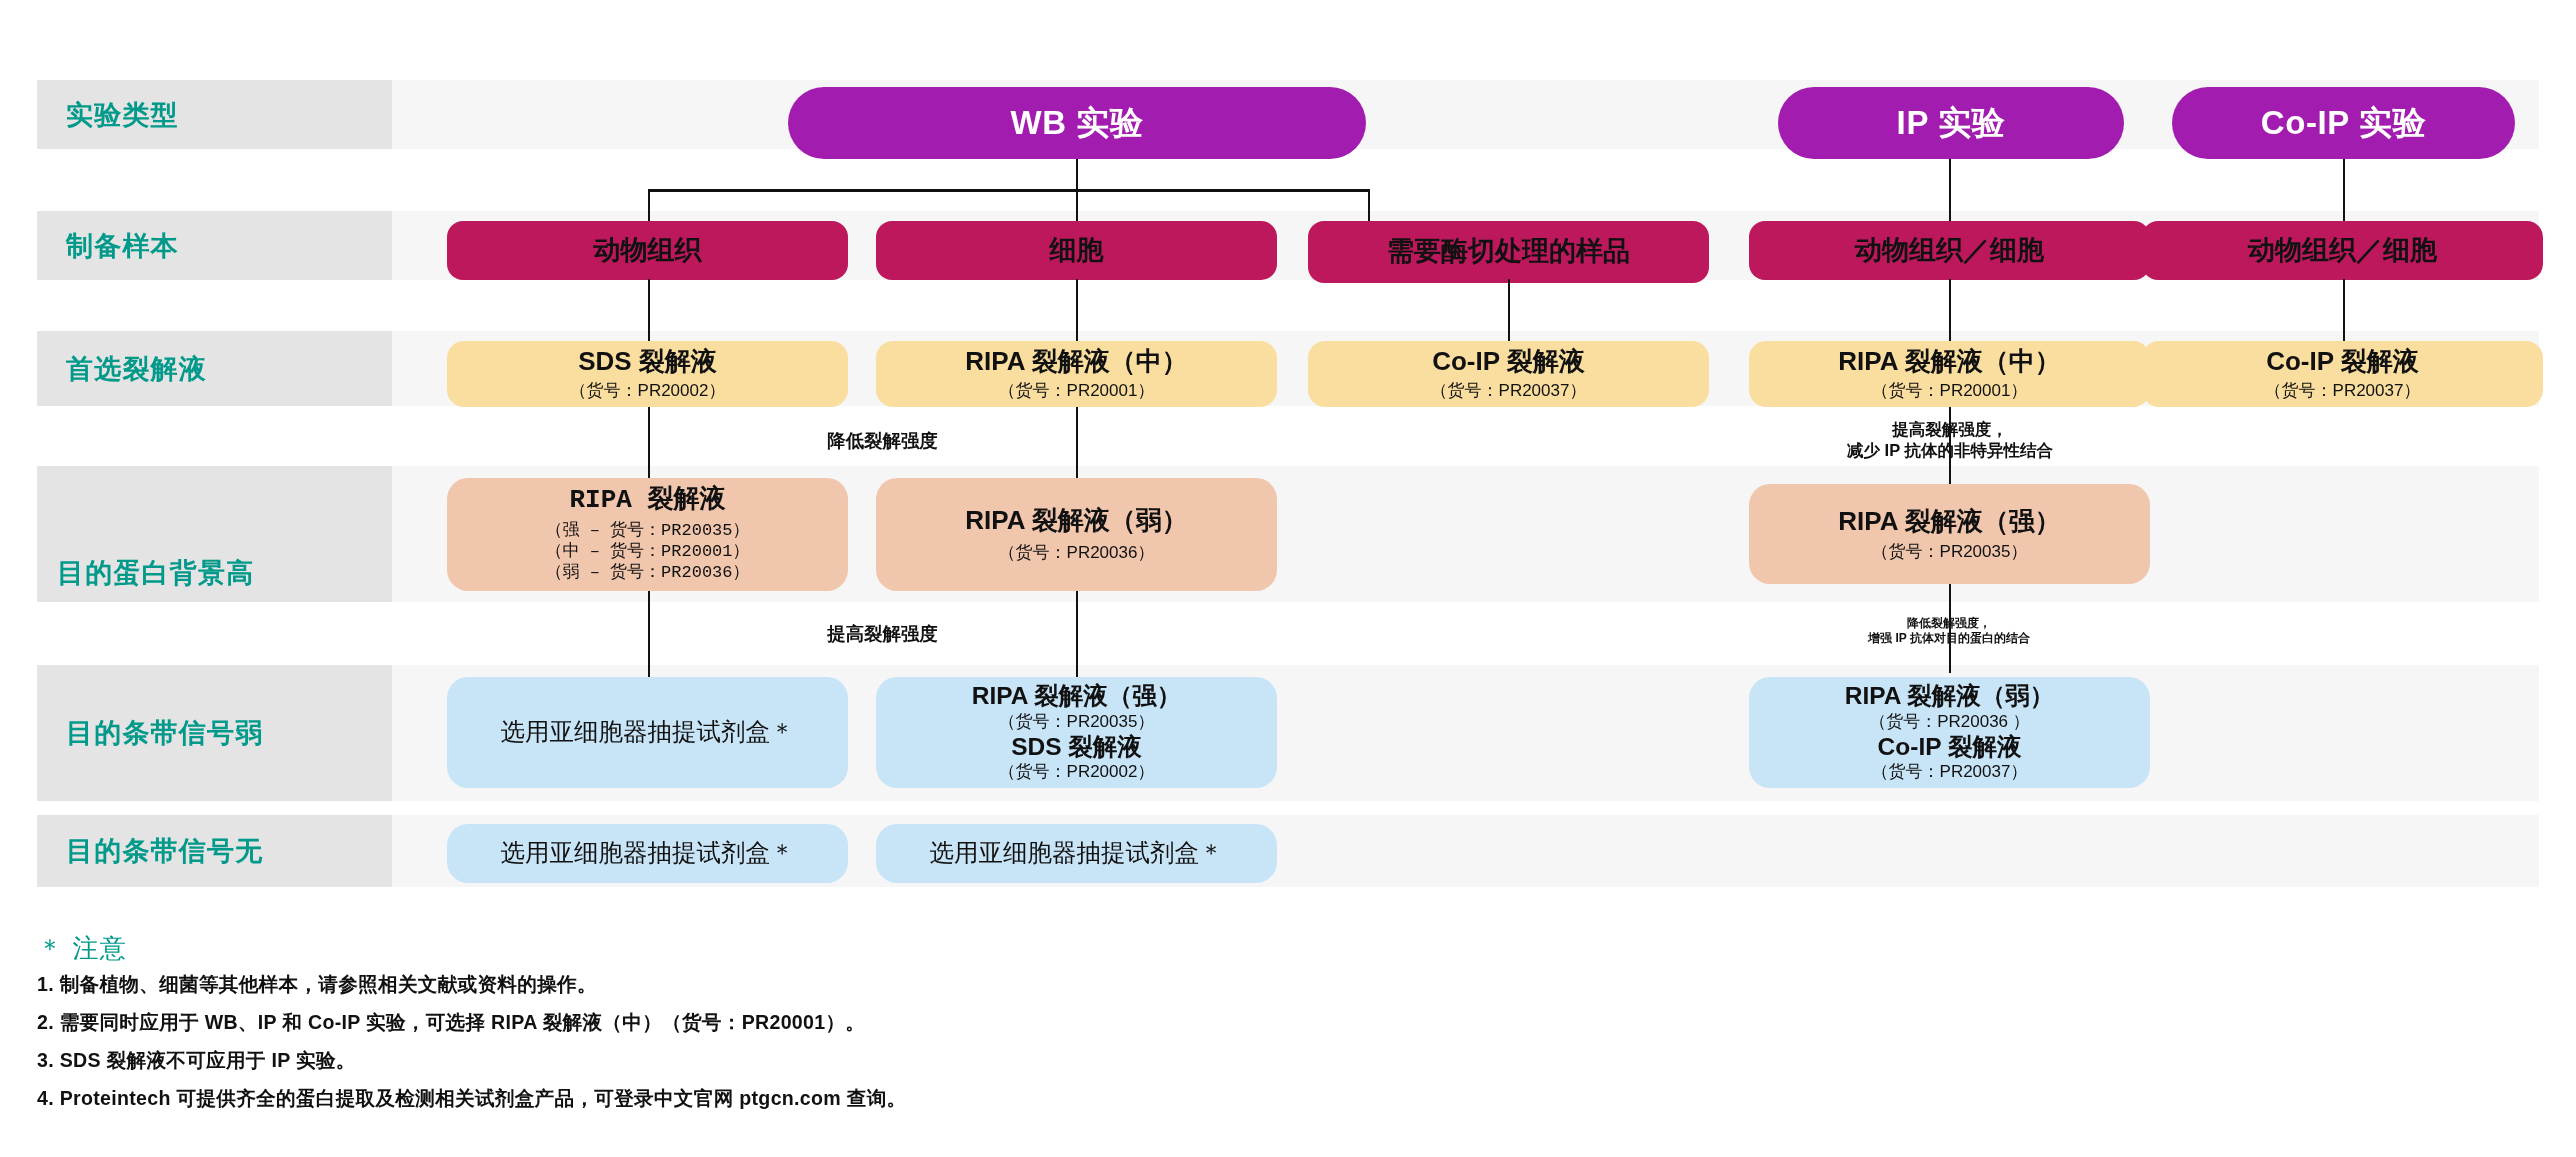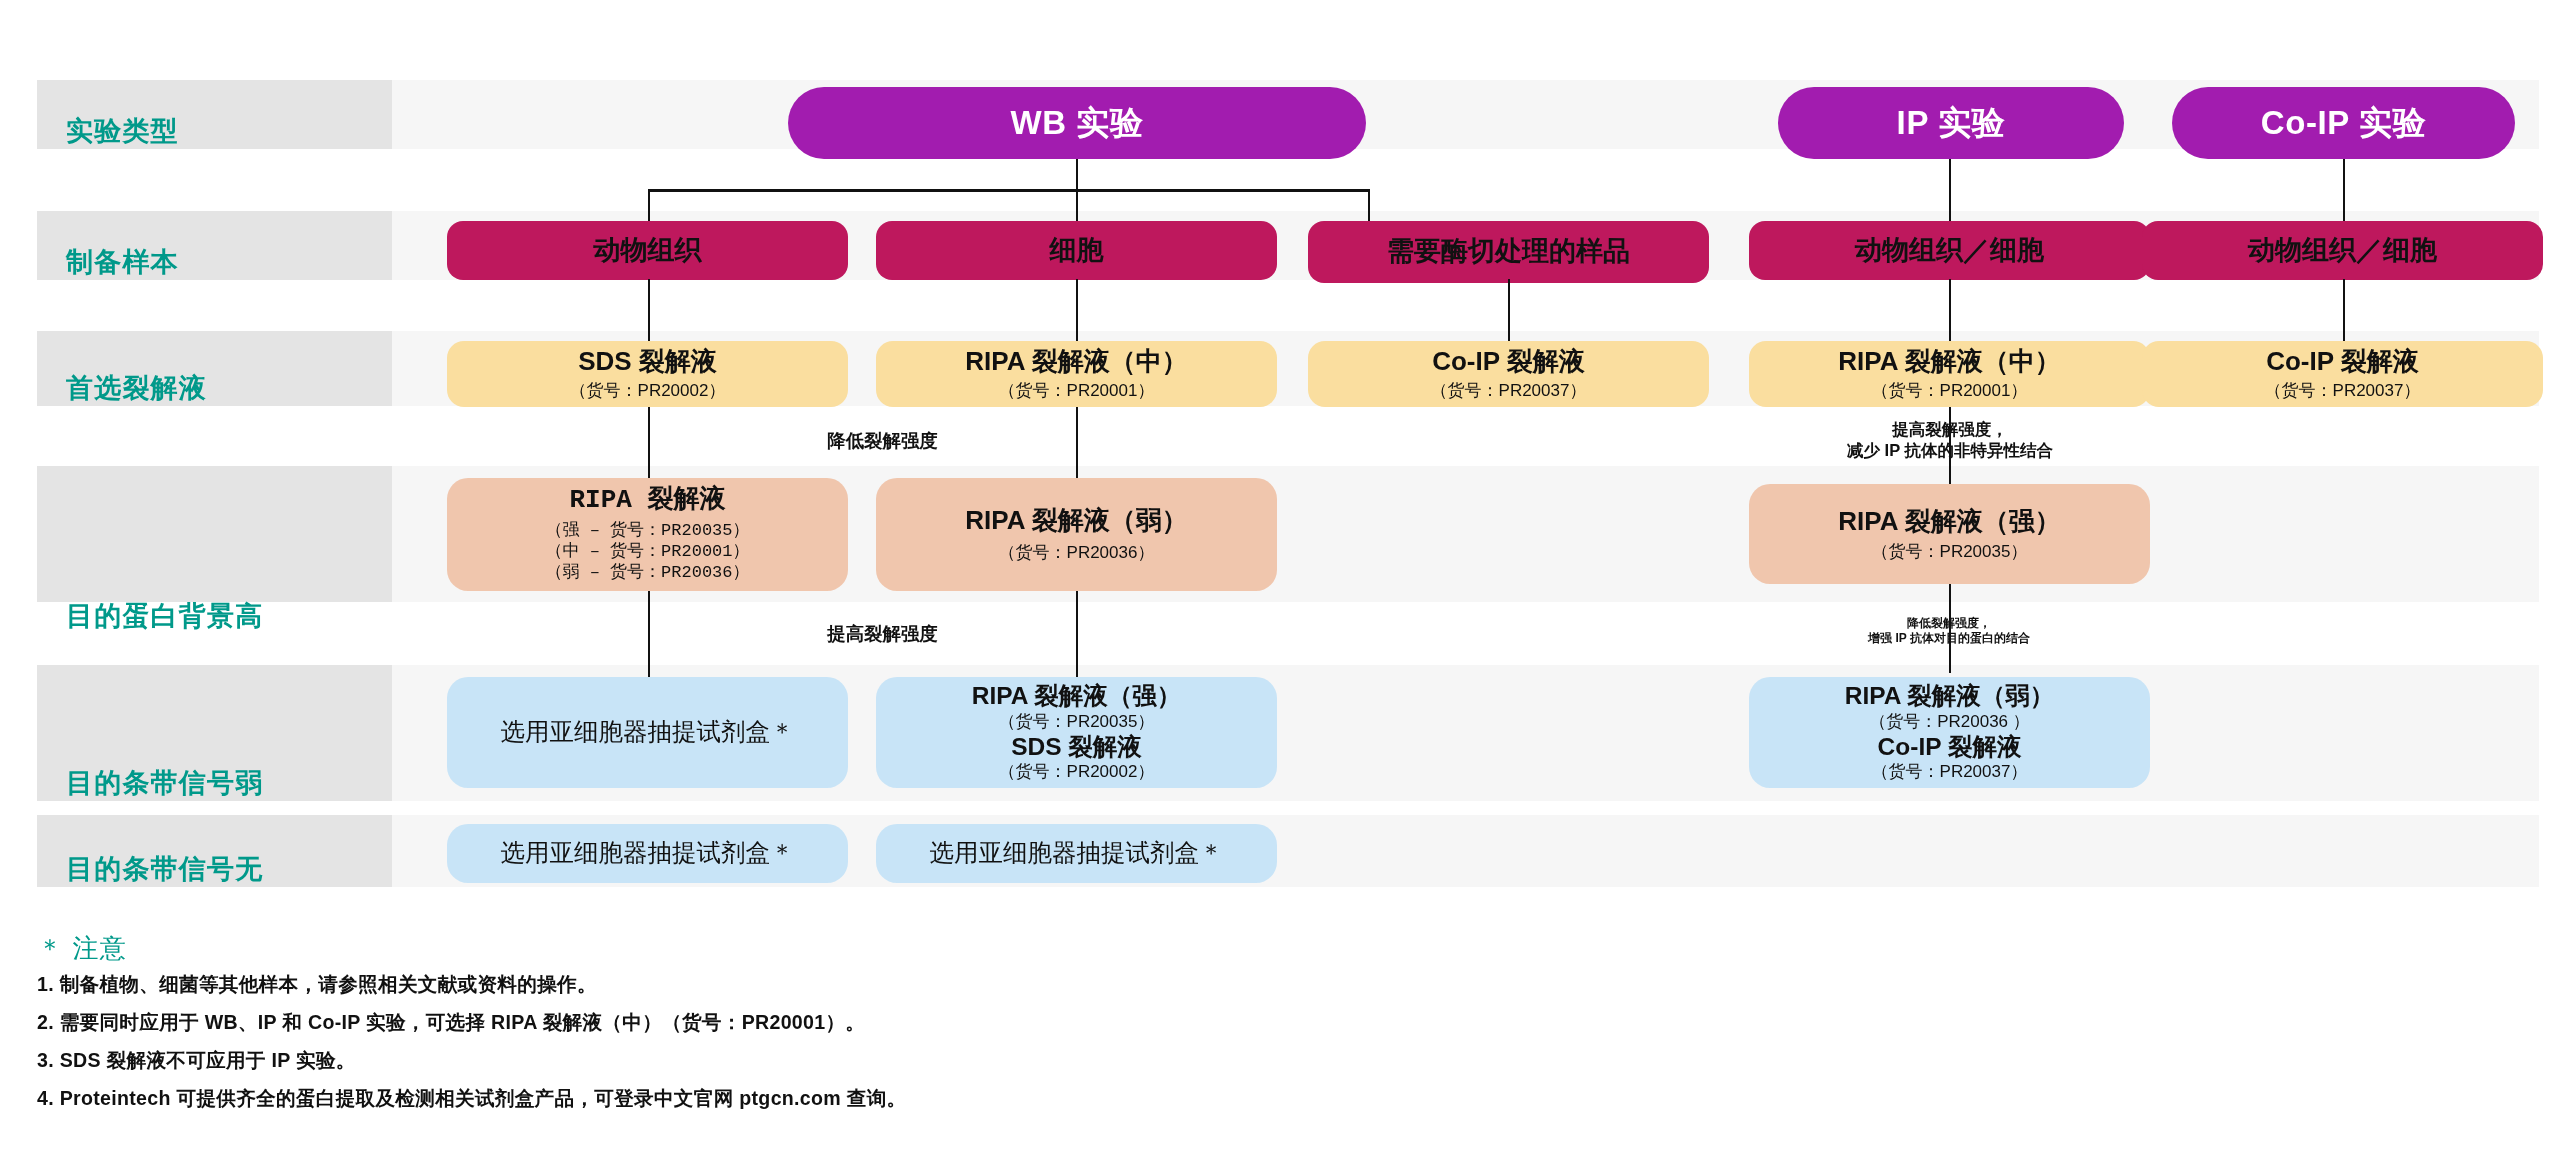--- a/index.html
+++ b/index.html
@@ -9,21 +9,21 @@
     font-family:"Liberation Sans","DejaVu Sans",sans-serif;
     overflow:hidden;
     position:relative;
   }
   #stage{position:absolute;left:0;top:0;width:2576px;height:1158px;}
 
   
   .rowband{position:absolute;left:37px;width:2502px;
            background:linear-gradient(to right,#e4e4e4 0px,#e4e4e4 355px,#f6f6f6 355px,#f6f6f6 100%);}
   .rowlabel{position:absolute;left:37px;width:355px;
-            display:flex;align-items:flex-end;
+            display:flex;align-items:center;
             color:#00998a;font-weight:bold;letter-spacing:1.2px;}
 
   
   .node{position:absolute;display:flex;flex-direction:column;
         align-items:center;justify-content:center;text-align:center;
         box-sizing:border-box;color:#111111;}
   .node .ttl{font-weight:bold;line-height:1.18;}
   .node .sub{line-height:1.25;}
 
   .hdr{background:#a21caf;color:#ffffff;border-radius:37px;
@@ -62,21 +62,21 @@
 
   <div class="rowlabel" style="top:80px;height:69px;font-size:27px;padding-left:29px;">
     <span>实验类型</span>
   </div>
   <div class="rowlabel" style="top:211px;height:69px;font-size:27px;padding-left:29px;">
     <span>制备样本</span>
   </div>
   <div class="rowlabel" style="top:331px;height:75px;font-size:27px;padding-left:29px;">
     <span>首选裂解液</span>
   </div>
-  <div class="rowlabel" style="top:466px;height:168px;font-size:27px;padding-left:29px;">
+  <div class="rowlabel" style="top:489px;height:168px;font-size:27px;padding-left:20px;">
     <span>目的蛋白背景高</span>
   </div>
   <div class="rowlabel" style="top:665px;height:136px;font-size:27px;padding-left:29px;">
     <span>目的条带信号弱</span>
   </div>
   <div class="rowlabel" style="top:815px;height:72px;font-size:27px;padding-left:29px;">
     <span>目的条带信号无</span>
   </div>
 
   <div class="node hdr" style="left:788px;top:87px;width:578px;height:72px;font-size:33px;">

